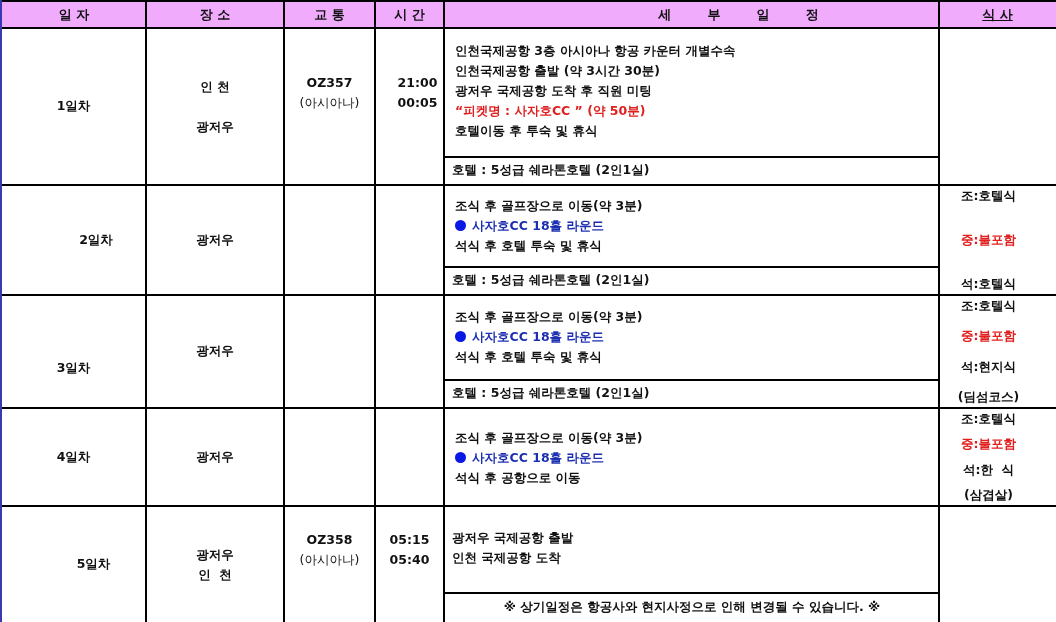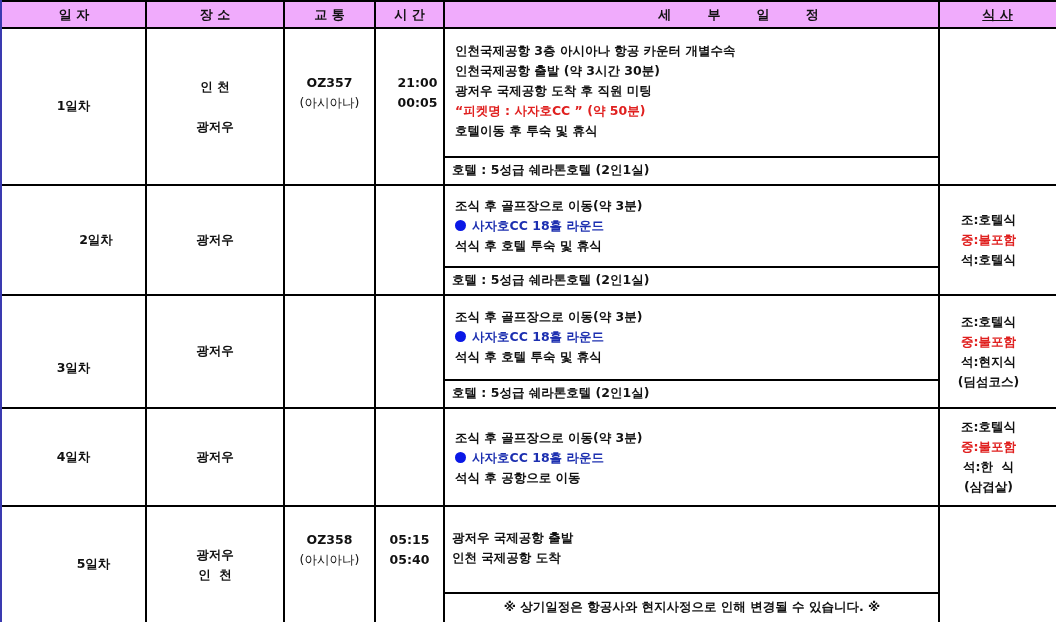--- a/index.html
+++ b/index.html
@@ -11,21 +11,21 @@
   .hcell { position: absolute; top: 0; height: 25px; line-height: 25px; text-align: center; font-size: 13px; font-weight: bold; color: #111; letter-spacing: 0; }
   .vline { position: absolute; width: 2px; background: #000; }
   .hline { position: absolute; height: 2px; background: #000; }
   .cell { position: absolute; display: flex; flex-direction: column; align-items: center; justify-content: center; text-align: left; font-weight: bold; }
   .detail { position: absolute; left: 455px; display: flex; flex-direction: column; justify-content: center; font-weight: bold; }
   .detail .line { height: 20px; line-height: 20px; white-space: nowrap; }
   .red { color: #e0201f; }
   .blue { color: #1c2fb0; }
   .dot { display: inline-block; width: 11px; height: 11px; border-radius: 50%; background: #0a18e6; margin-right: 6px; vertical-align: -1px; }
   .hotel { position: absolute; left: 452px; height: 24px; line-height: 24px; white-space: nowrap; }
-  .meal { position: absolute; left: 941px; width: 95px; display: flex; flex-direction: column; align-items: center; justify-content: center; }
+  .meal { position: absolute; left: 941px; width: 95px; display: flex; flex-direction: column; align-items: center; justify-content: space-between; }
   .meal .line { height: 20px; line-height: 20px; white-space: nowrap; }
   .sp { display: block; height: 20px; }
 </style>
 </head>
 <body>
 
 <div class="frame">
   <div class="leftbar"></div>
 
   <div class="header">

